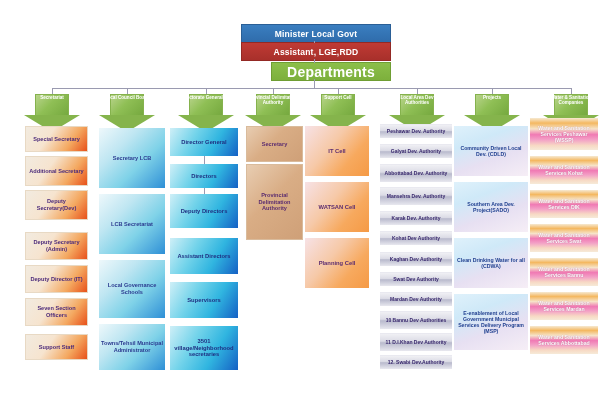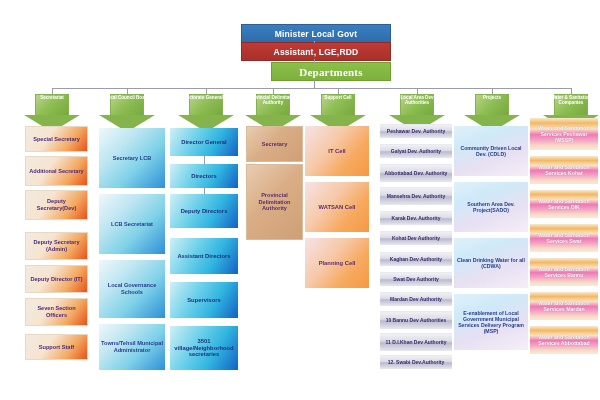--- a/index.html
+++ b/index.html
@@ -11,22 +11,22 @@
   }
   #chart{position:absolute;left:0;top:0;width:600px;height:332px;}
 
   
   .hdr{position:absolute;display:flex;align-items:center;justify-content:center;
        text-align:center;color:#ffffff;font-weight:bold;letter-spacing:.2px;}
   .hdr-minister{left:241px;top:24px;width:148px;height:17px;font-size:8.5px;
        background:linear-gradient(to bottom,#3a7ec0,#2f6cab);border:1px solid #2a5f96;}
   .hdr-secretary{left:241px;top:42px;width:148px;height:17px;font-size:8.5px;
        background:linear-gradient(to bottom,#c03a34,#a8302b);border:1px solid #932924;}
-  .hdr-departments{left:271px;top:62px;width:118px;height:17px;font-size:11px;
-       background:linear-gradient(to bottom,#8cbf4a,#7db03c);border:1px solid #6f9e33;font-family:Liberation Serif, serif;}
+  .hdr-departments{left:271px;top:62px;width:118px;height:17px;font-size:14px;
+       background:linear-gradient(to bottom,#8cbf4a,#7db03c);border:1px solid #6f9e33;}
 
   
   .ln{position:absolute;background:#9a9ab0;}
   .vl{width:1px;}
   .hl{height:1px;}
 
   
   .arrow{position:absolute;width:56px;height:38px;}
   .arrow .body{position:absolute;left:11px;top:0;width:34px;height:22px;
        background:linear-gradient(135deg,#b9d48c 0%,#8fbf55 45%,#76a93f 100%);

